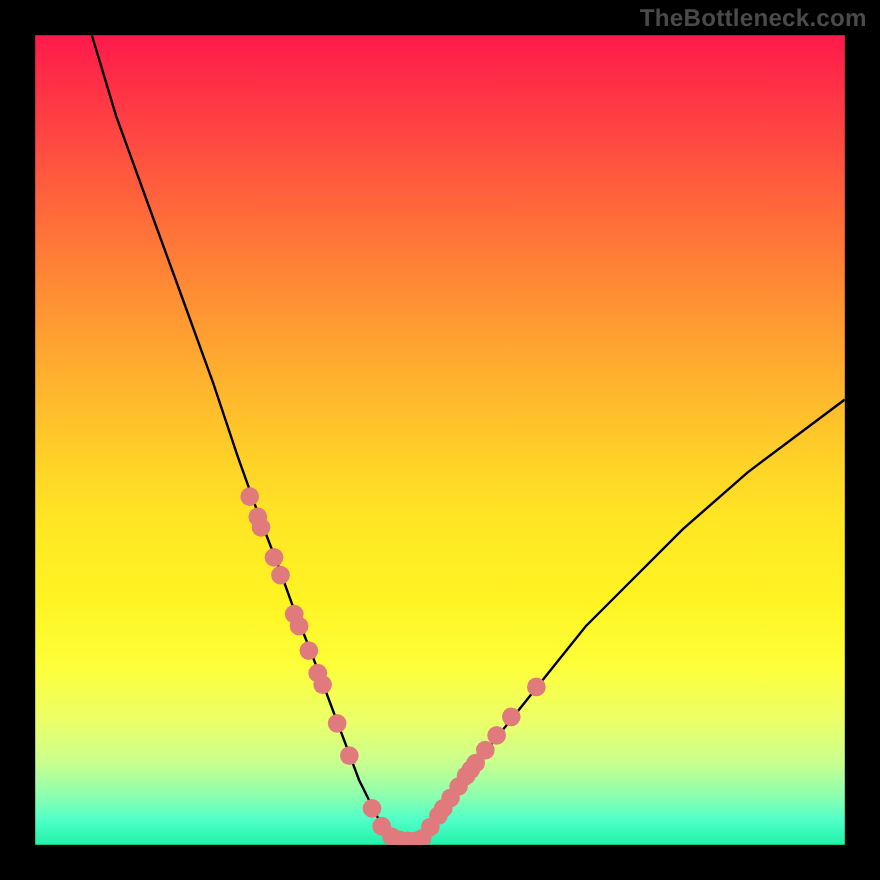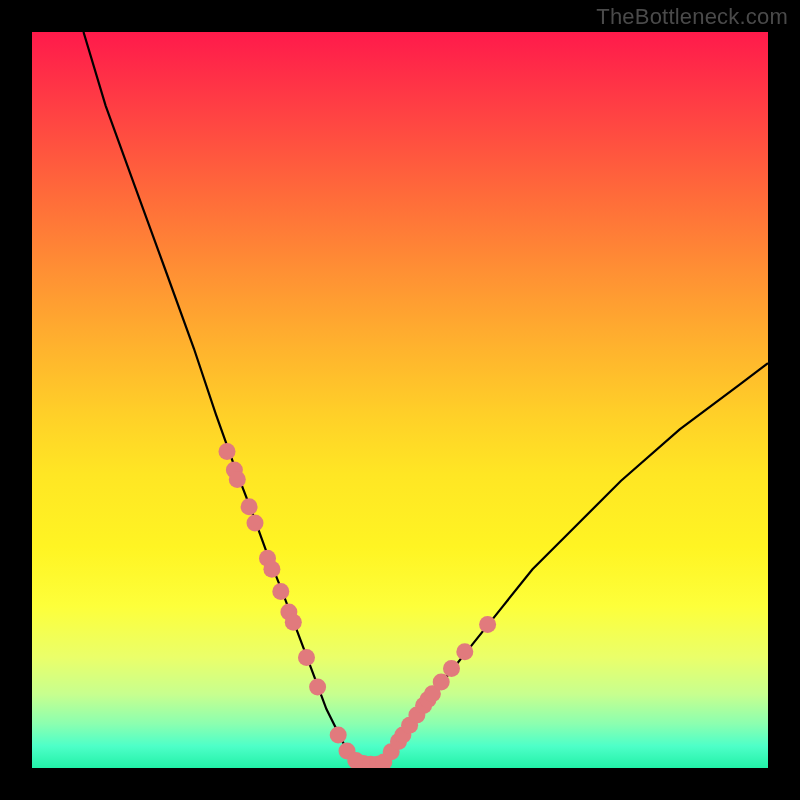--- a/index.html
+++ b/index.html
@@ -32,21 +32,21 @@
       #8bffb0 94%,
       #4effc8 97%,
       #22f1a8 100%);
   }
   .watermark {
     position: absolute;
     top: 4px;
     right: 12px;
     color: #4a4a4a;
     font-size: 22px;
-    font-weight: 400;
+    font-weight: 700;
     letter-spacing: 0.2px;
     z-index: 5;
   }
   svg.plot {
     position: absolute;
     left: 0;
     top: 0;
     width: 736px;
     height: 736px;
   }

